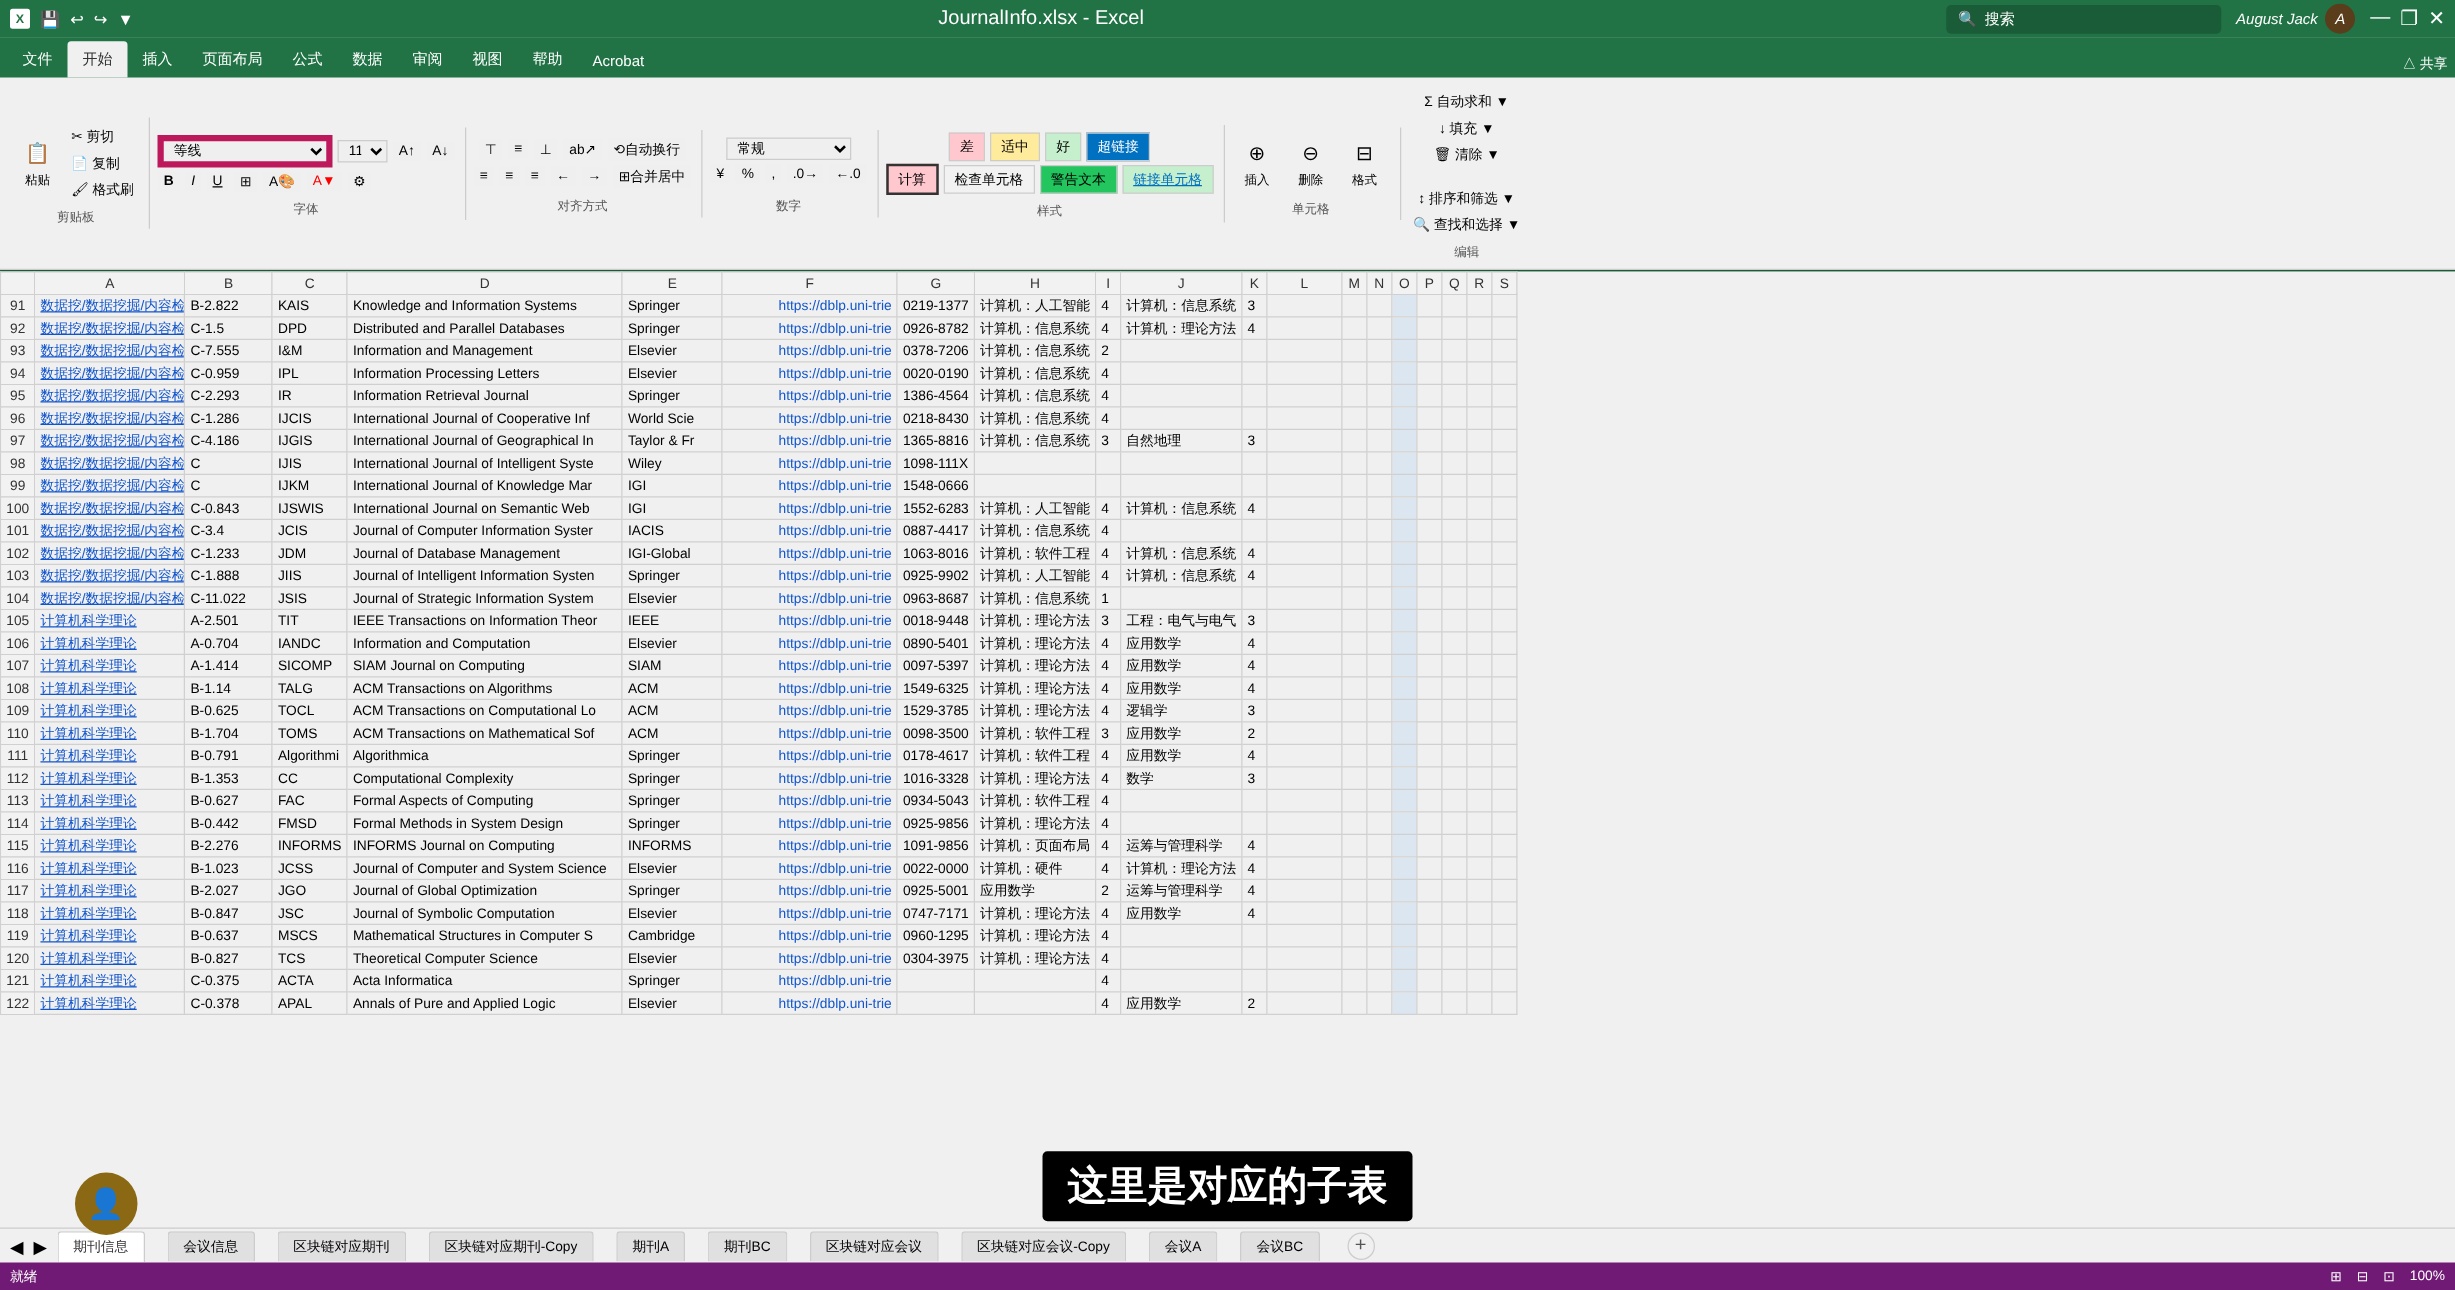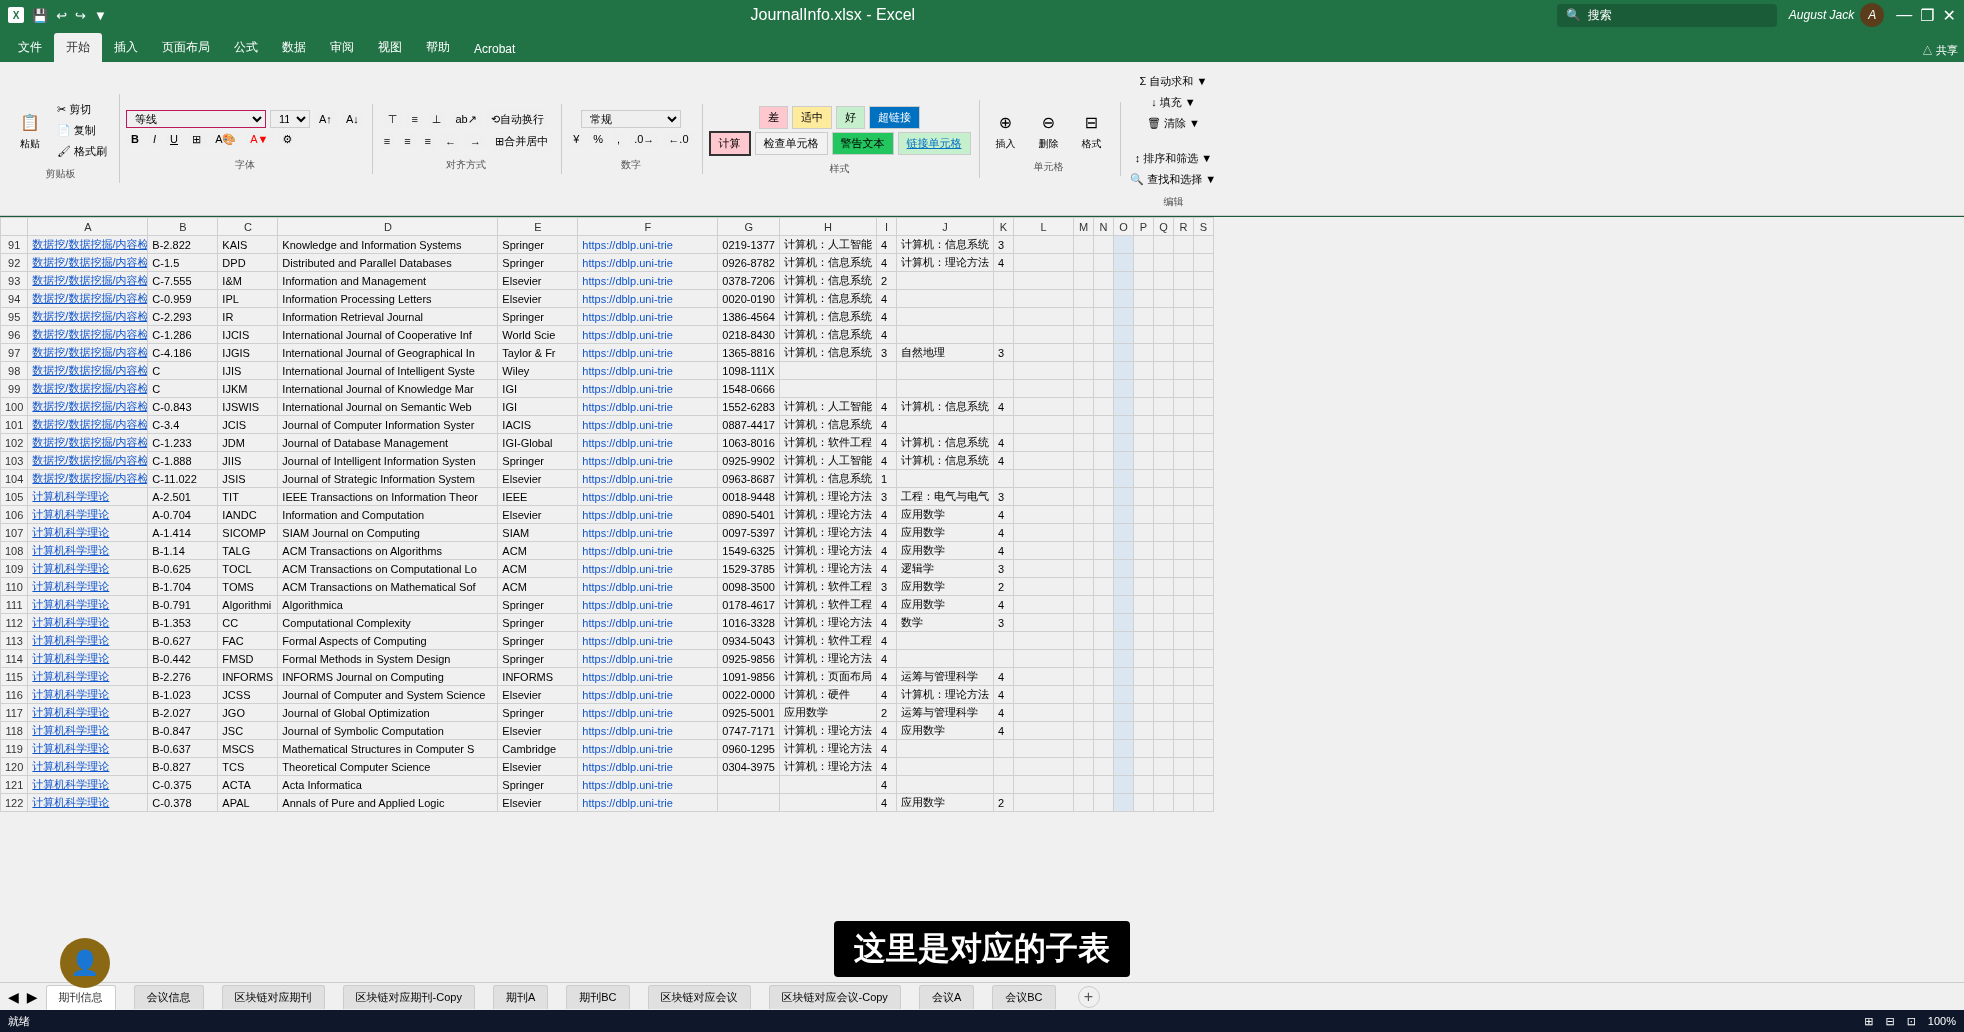--- a/index.html
+++ b/index.html
@@ -156,21 +156,21 @@
       min-width: 35px;
       position: sticky;
       left: 0;
       z-index: 5;
     }
     .col-a { min-width: 120px; max-width: 120px; }
     .col-b { min-width: 70px; }
     .col-c { min-width: 60px; }
     .col-d { min-width: 220px; }
     .col-e { min-width: 80px; }
-    .col-f { min-width: 140px; }
+    .col-f { min-width: 140px; text-align: right; }
     .col-g { min-width: 60px; }
     .col-h { min-width: 80px; }
     .col-i { min-width: 20px; }
     .col-j { min-width: 80px; }
     .col-k { min-width: 20px; }
     .col-l { min-width: 60px; }
     .col-m { min-width: 20px; }
     .col-n { min-width: 20px; }
     .col-o { min-width: 20px; background: #dce6f1; }
     .col-p { min-width: 20px; }
@@ -219,21 +219,21 @@
       font-size: 16px;
       color: #555;
     }
 
     
     .status-bar {
       display: flex;
       align-items: center;
       justify-content: space-between;
       height: 22px;
-      background: #0f172a;
+      background: #701a75;
       color: white;
       font-size: 11px;
       padding: 0 8px;
     }
     .status-bar-right { display: flex; gap: 12px; align-items: center; }
 
     
     .search-bar {
       background: #1a5c38;
       border-radius: 4px;
@@ -274,21 +274,21 @@
       display: flex;
       align-items: center;
       justify-content: center;
       font-size: 24px;
       color: white;
     }
 
     .quick-access { display: flex; gap: 4px; align-items: center; }
     .qa-btn { color: white; font-size: 13px; cursor: pointer; padding: 2px; }
     .font-row { display: flex; align-items: center; gap: 4px; }
-    .font-select { border: 1px solid #be185d; padding: 1px 4px; font-size: 11px; width: 140px; }
+    .font-select { border: 5px solid #be185d; padding: 1px 4px; font-size: 11px; width: 140px; }
     .font-size-select { border: 1px solid #ccc; padding: 1px 4px; font-size: 11px; width: 40px; }
     .font-btn { border: 1px solid transparent; padding: 1px 4px; cursor: pointer; font-size: 11px; border-radius: 2px; }
   </style>
 </head>
 <body>
 
 <div style="display:flex; flex-direction:column; height:100vh; width:1964px; overflow:hidden; position:relative;">
 
   <div class="title-bar">
     <div class="title-bar-left">

